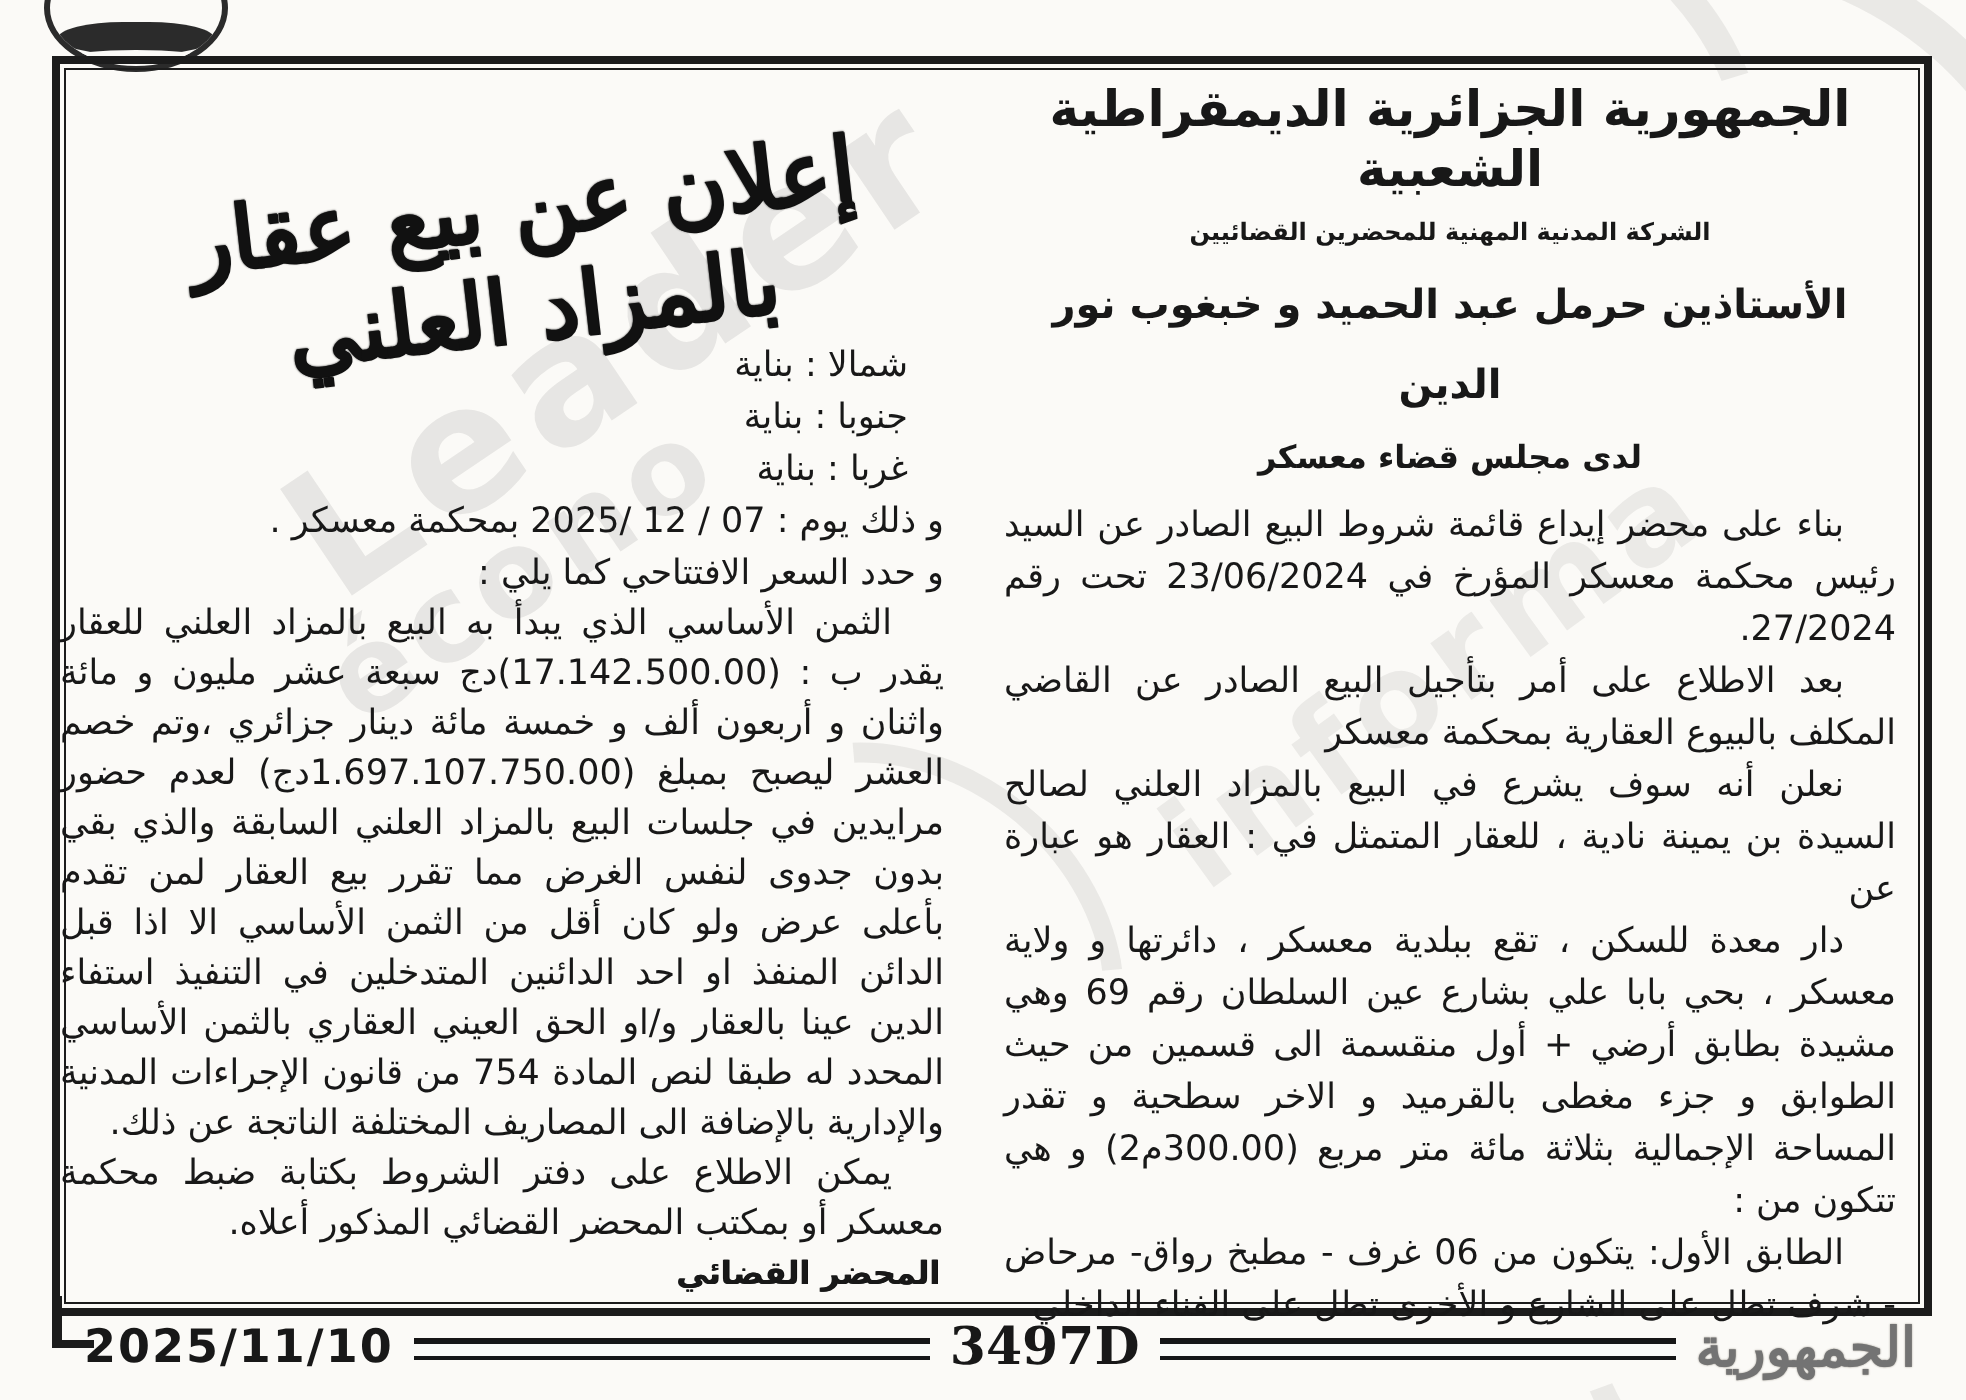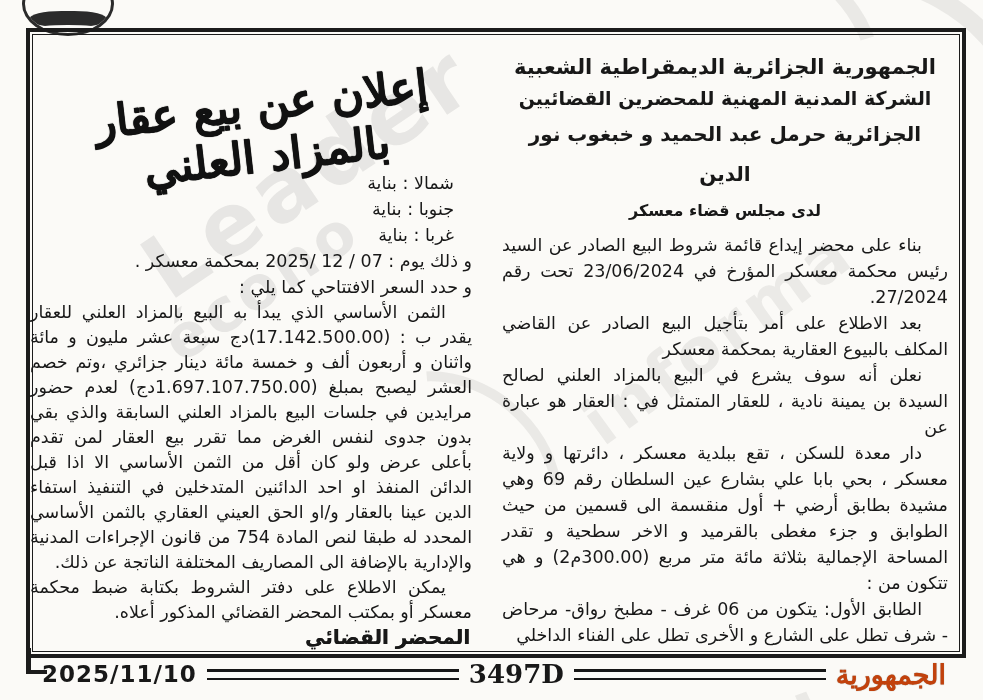--- a/index.html
+++ b/index.html
@@ -35,56 +35,56 @@
   .frame{position:absolute;left:26px;top:28px;width:932px;height:622px;
          border:4px solid #1c1c1c;background:transparent;}
   .frame-inner{position:absolute;inset:2px;border:1.5px solid #1c1c1c;pointer-events:none;}
 
   
   .col{position:absolute;direction:rtl;text-align:justify;}
   .col-right{right:14px;top:4px;width:446px;font-size:17.5px;line-height:26px;}
   .col-left{left:0;top:138px;width:442px;font-size:17.5px;line-height:25px;}
 
   .hdr{text-align:center;font-weight:bold;direction:rtl;}
-  .hdr-1{font-size:21px;line-height:30px;margin-top:16px;}
-  .hdr-2{font-size:19px;line-height:32px;}
+  .hdr-1{font-size:25px;line-height:30px;margin-top:4px;}
+  .hdr-2{font-size:12px;line-height:32px;}
   .hdr-3{font-size:20px;line-height:40px;}
   .hdr-4{font-size:16px;line-height:34px;margin-bottom:4px;}
 
   p.par{margin:0;text-indent:26px;}
 
   
   .title-wrap{position:absolute;left:6px;top:24px;width:456px;height:128px;}
   .title{
     direction:rtl;text-align:center;
     font-family:"DejaVu Serif","Liberation Serif",serif;
     font-weight:900;font-size:44px;line-height:52px;
     transform:rotate(-6.5deg);transform-origin:50% 50%;
     letter-spacing:1px;color:#111;
     text-shadow:0 0 1px #111, 0.5px 0.5px 0 #111;
     margin-top:22px;
   }
 
   .bound-list{list-style:none;margin:0;padding:0 18px 0 0;}
   .bound-list li{line-height:26px;}
   .lc-line{margin:0;line-height:26px;}
-  .signature{font-weight:bold;font-size:20px;line-height:24px;text-align:right;
+  .signature{font-weight:bold;font-size:16px;line-height:24px;text-align:right;
              padding-right:2px;text-shadow:0.4px 0 0 #111;}
 
   
   .bottom-bar{position:absolute;left:26px;top:654px;width:932px;height:40px;
               display:flex;align-items:center;gap:10px;}
   .corner-l{position:absolute;left:0;top:-6px;width:16px;height:22px;
             border-left:5px solid #1c1c1c;border-bottom:4px solid #1c1c1c;}
   .pub-date{font-weight:bold;font-size:23px;letter-spacing:1px;margin-left:16px;
             font-family:"DejaVu Sans","Liberation Sans",sans-serif;}
   .dbl-rule{flex:1;height:6px;border-top:3px solid #161616;border-bottom:2.5px solid #161616;}
   .serial{font-family:"DejaVu Serif","Liberation Serif",serif;font-weight:bold;font-size:26px;}
-  .paper-logo{direction:rtl;font-weight:900;font-size:27px;color:#c2410c;
-              text-shadow:0 0 1px #979288;letter-spacing:1px;margin-right:12px;
+  .paper-logo{direction:rtl;font-weight:900;font-size:27px;color:#737373;
+              text-shadow:0 0 1px #979288;letter-spacing:1px;margin-right:0;
               font-family:"DejaVu Serif","Liberation Serif",serif;}
 </style>
 </head>
 <body>
 
 <div class="page">
 
   <div class="wm wm-1">Leader</div>
   <div class="wm wm-2">écono</div>
   <div class="wm wm-3">informa</div>
@@ -97,21 +97,21 @@
     <div class="band"></div>
     <div class="band2"></div>
   </div>
 
   <div class="frame">
     <div class="frame-inner"></div>
 
     <div class="col col-right">
       <div class="hdr hdr-1">الجمهورية الجزائرية الديمقراطية الشعبية</div>
       <div class="hdr hdr-2">الشركة المدنية المهنية للمحضرين القضائيين</div>
-      <div class="hdr hdr-3">الجزائرية حرمل عبد الحميد و خبغوب نور الدين</div>
+      <div class="hdr hdr-3">الأستاذين حرمل عبد الحميد و خبغوب نور الدين</div>
       <div class="hdr hdr-4">لدى مجلس قضاء معسكر</div>
 
       <p class="par">بناء على محضر إيداع قائمة شروط البيع الصادر عن السيد رئيس محكمة معسكر المؤرخ في 23/06/2024 تحت رقم 27/2024.</p>
       <p class="par">بعد الاطلاع على أمر بتأجيل البيع الصادر عن القاضي المكلف بالبيوع العقارية بمحكمة معسكر</p>
       <p class="par">نعلن أنه سوف يشرع في البيع بالمزاد العلني لصالح السيدة بن يمينة نادية ، للعقار المتمثل في : العقار هو عبارة عن</p>
       <p class="par">دار معدة للسكن ، تقع ببلدية معسكر ، دائرتها و ولاية معسكر ، بحي بابا علي بشارع عين السلطان رقم 69 وهي مشيدة بطابق أرضي + أول منقسمة الى قسمين من حيث الطوابق و جزء مغطى بالقرميد و الاخر سطحية و تقدر المساحة الإجمالية بثلاثة مائة متر مربع (300.00م2) و هي تتكون من :</p>
       <p class="par">الطابق الأول: يتكون من 06 غرف - مطبخ رواق- مرحاض - شرف تطل على الشارع و الأخرى تطل على الفناء الداخلي</p>
 
     </div>
 

